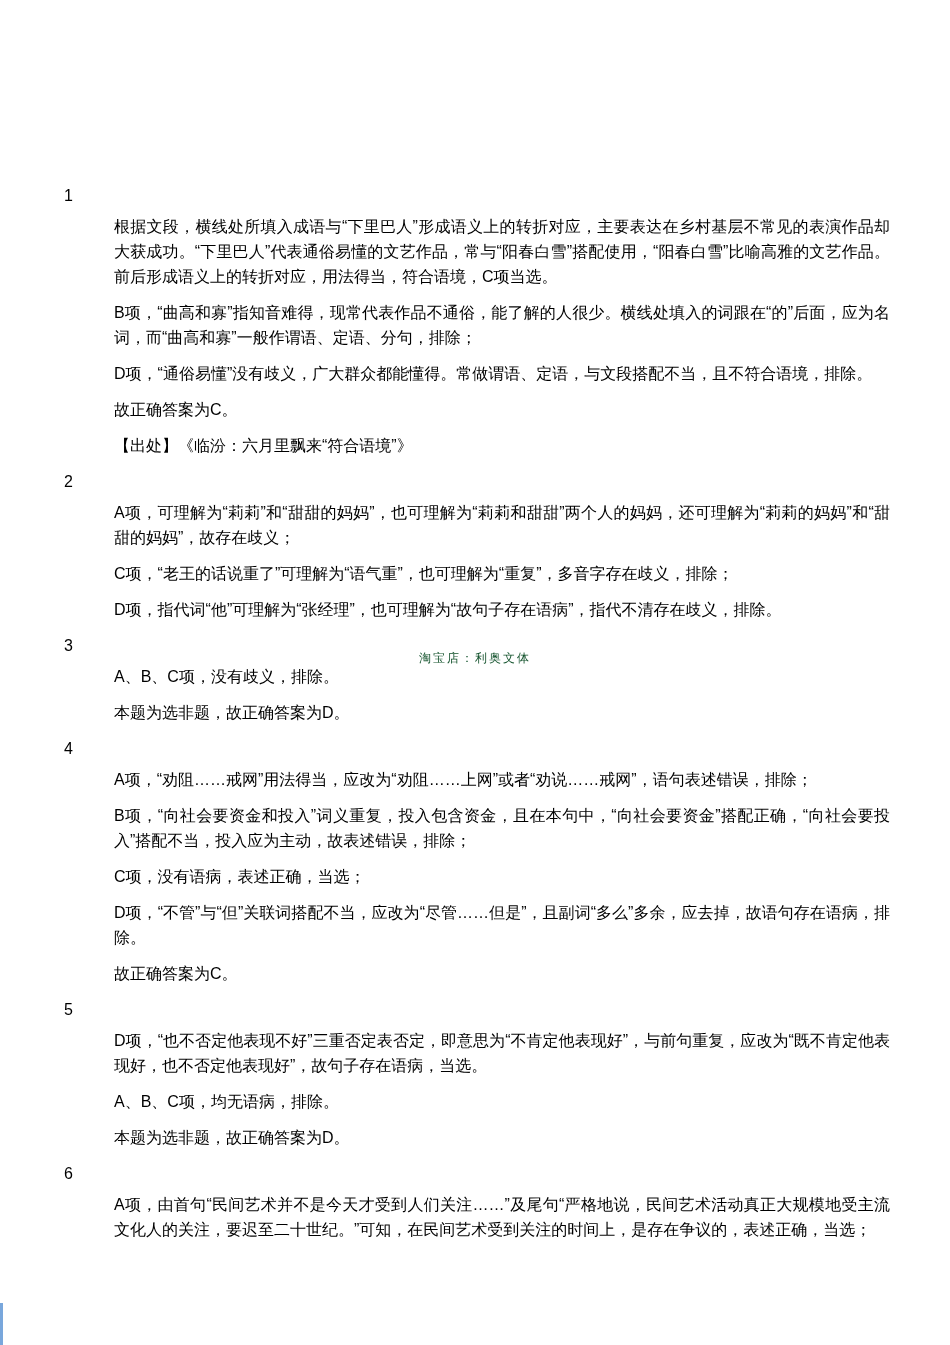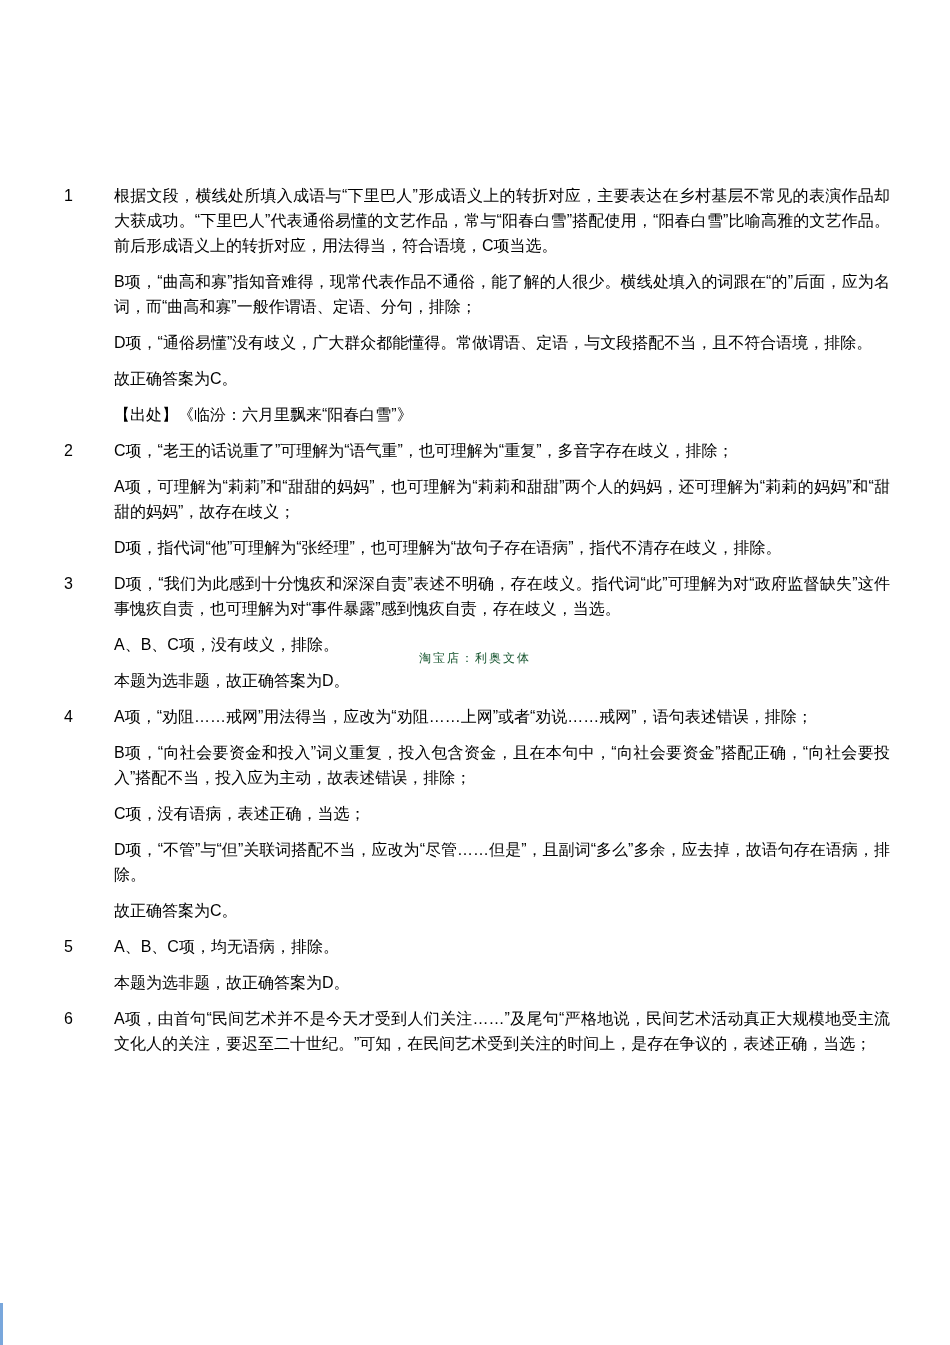--- a/index.html
+++ b/index.html
@@ -21,21 +21,21 @@
   }
   .item {
     display: flex;
     align-items: flex-start;
   }
   .item-number {
     flex: 0 0 50px;
     font-size: 16px;
     line-height: 25px;
   }
-  .item-body { flex: 1; min-width: 0; }
+  .item-body { flex: 1; min-width: 0; margin-top: 31px; }
   .para {
     font-size: 16px;
     line-height: 25px;
     text-align: justify;
     margin: 0 0 11px 0;
     word-break: break-all;
   }
   .watermark {
     position: absolute;
     top: 650px;
@@ -62,52 +62,52 @@
 <div class="page">
   <div class="watermark">淘宝店：利奥文体</div>
   <main class="content">
       <div class="item">
         <div class="item-number">1</div>
         <div class="item-body">
           <p class="para">根据文段，横线处所填入成语与“下里巴人”形成语义上的转折对应，主要表达在乡村基层不常见的表演作品却大获成功。“下里巴人”代表通俗易懂的文艺作品，常与“阳春白雪”搭配使用，“阳春白雪”比喻高雅的文艺作品。前后形成语义上的转折对应，用法得当，符合语境，C项当选。</p>
           <p class="para">B项，“曲高和寡”指知音难得，现常代表作品不通俗，能了解的人很少。横线处填入的词跟在“的”后面，应为名词，而“曲高和寡”一般作谓语、定语、分句，排除；</p>
           <p class="para">D项，“通俗易懂”没有歧义，广大群众都能懂得。常做谓语、定语，与文段搭配不当，且不符合语境，排除。</p>
           <p class="para">故正确答案为C。</p>
-          <p class="para">【出处】《临汾：六月里飘来“阳春白雪”》</p>
+          <p class="para">【出处】《临汾：六月里飘来“符合语境”》</p>
         </div>
       </div>
       <div class="item">
         <div class="item-number">2</div>
         <div class="item-body">
+          <p class="para">A项，可理解为“莉莉”和“甜甜的妈妈”，也可理解为“莉莉和甜甜”两个人的妈妈，还可理解为“莉莉的妈妈”和“甜甜的妈妈”，故存在歧义；</p>
           <p class="para">C项，“老王的话说重了”可理解为“语气重”，也可理解为“重复”，多音字存在歧义，排除；</p>
-          <p class="para">A项，可理解为“莉莉”和“甜甜的妈妈”，也可理解为“莉莉和甜甜”两个人的妈妈，还可理解为“莉莉的妈妈”和“甜甜的妈妈”，故存在歧义；</p>
           <p class="para">D项，指代词“他”可理解为“张经理”，也可理解为“故句子存在语病”，指代不清存在歧义，排除。</p>
         </div>
       </div>
       <div class="item">
         <div class="item-number">3</div>
         <div class="item-body">
-          <p class="para">D项，“我们为此感到十分愧疚和深深自责”表述不明确，存在歧义。指代词“此”可理解为对“政府监督缺失”这件事愧疚自责，也可理解为对“事件暴露”感到愧疚自责，存在歧义，当选。</p>
           <p class="para">A、B、C项，没有歧义，排除。</p>
           <p class="para">本题为选非题，故正确答案为D。</p>
         </div>
       </div>
       <div class="item">
         <div class="item-number">4</div>
         <div class="item-body">
           <p class="para">A项，“劝阻……戒网”用法得当，应改为“劝阻……上网”或者“劝说……戒网”，语句表述错误，排除；</p>
           <p class="para">B项，“向社会要资金和投入”词义重复，投入包含资金，且在本句中，“向社会要资金”搭配正确，“向社会要投入”搭配不当，投入应为主动，故表述错误，排除；</p>
           <p class="para">C项，没有语病，表述正确，当选；</p>
           <p class="para">D项，“不管”与“但”关联词搭配不当，应改为“尽管……但是”，且副词“多么”多余，应去掉，故语句存在语病，排除。</p>
           <p class="para">故正确答案为C。</p>
         </div>
       </div>
       <div class="item">
         <div class="item-number">5</div>
         <div class="item-body">
+          <p class="para">D项，“也不否定他表现不好”三重否定表否定，即意思为“不肯定他表现好”，与前句重复，应改为“既不肯定他表现好，也不否定他表现好”，故句子存在语病，当选。</p>
           <p class="para">A、B、C项，均无语病，排除。</p>
           <p class="para">本题为选非题，故正确答案为D。</p>
         </div>
       </div>
       <div class="item">
         <div class="item-number">6</div>
         <div class="item-body">
           <p class="para">A项，由首句“民间艺术并不是今天才受到人们关注……”及尾句“严格地说，民间艺术活动真正大规模地受主流文化人的关注，要迟至二十世纪。”可知，在民间艺术受到关注的时间上，是存在争议的，表述正确，当选；</p>
         </div>
       </div>

